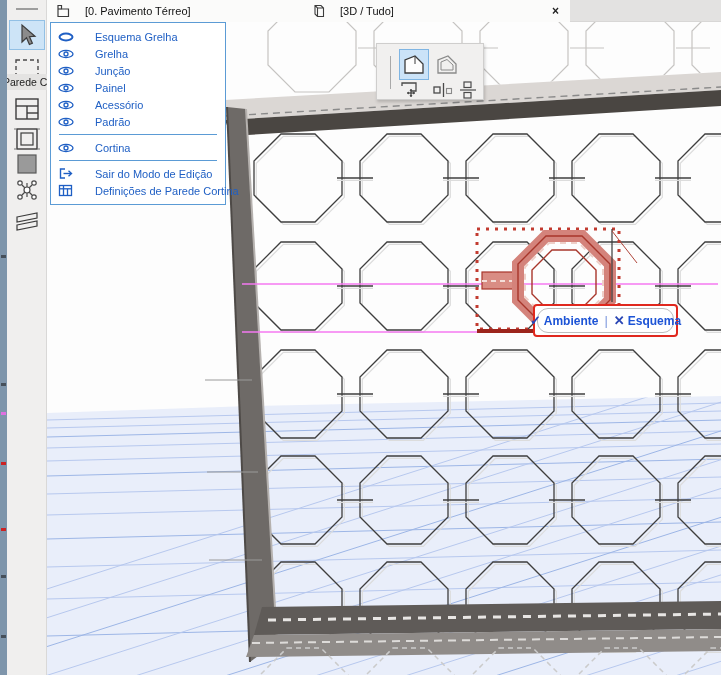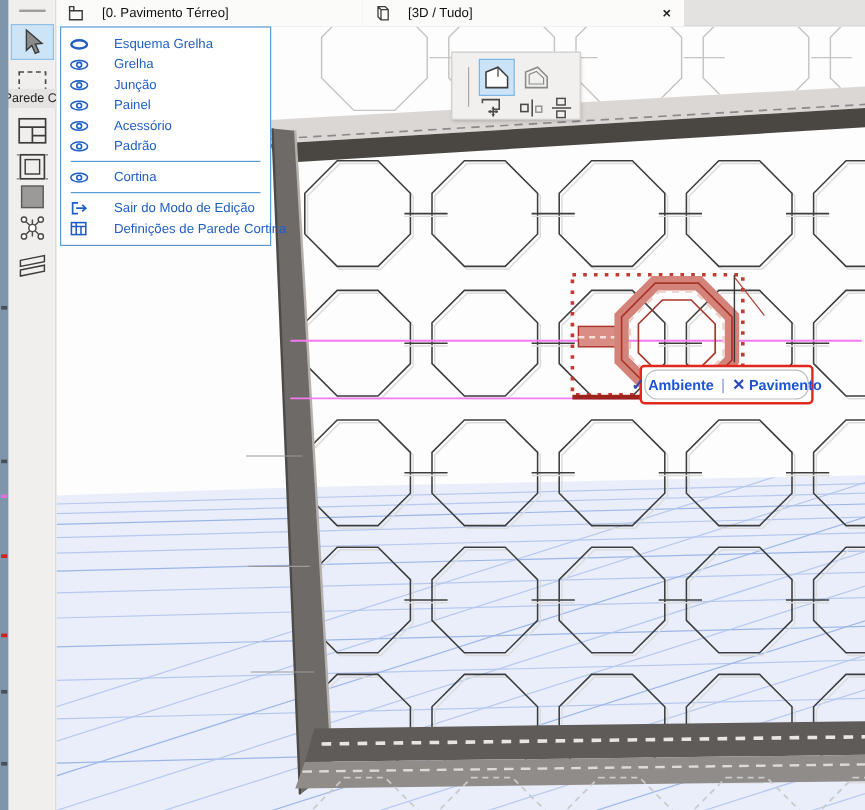--- a/index.html
+++ b/index.html
@@ -424,18 +424,18 @@
 
   <div id="apply-palette">
     <div class="pill">
       <span class="palette-btn">
         <span class="glyph">✓</span>
         <span class="lbl">Ambiente</span>
       </span>
       <span class="sep">|</span>
       <span class="palette-btn">
         <span class="glyph">✕</span>
-        <span class="lbl">Pavimento</span>
+        <span class="lbl">Esquema</span>
       </span>
     </div>
   </div>
 
 </div>
 
 </body></html>

